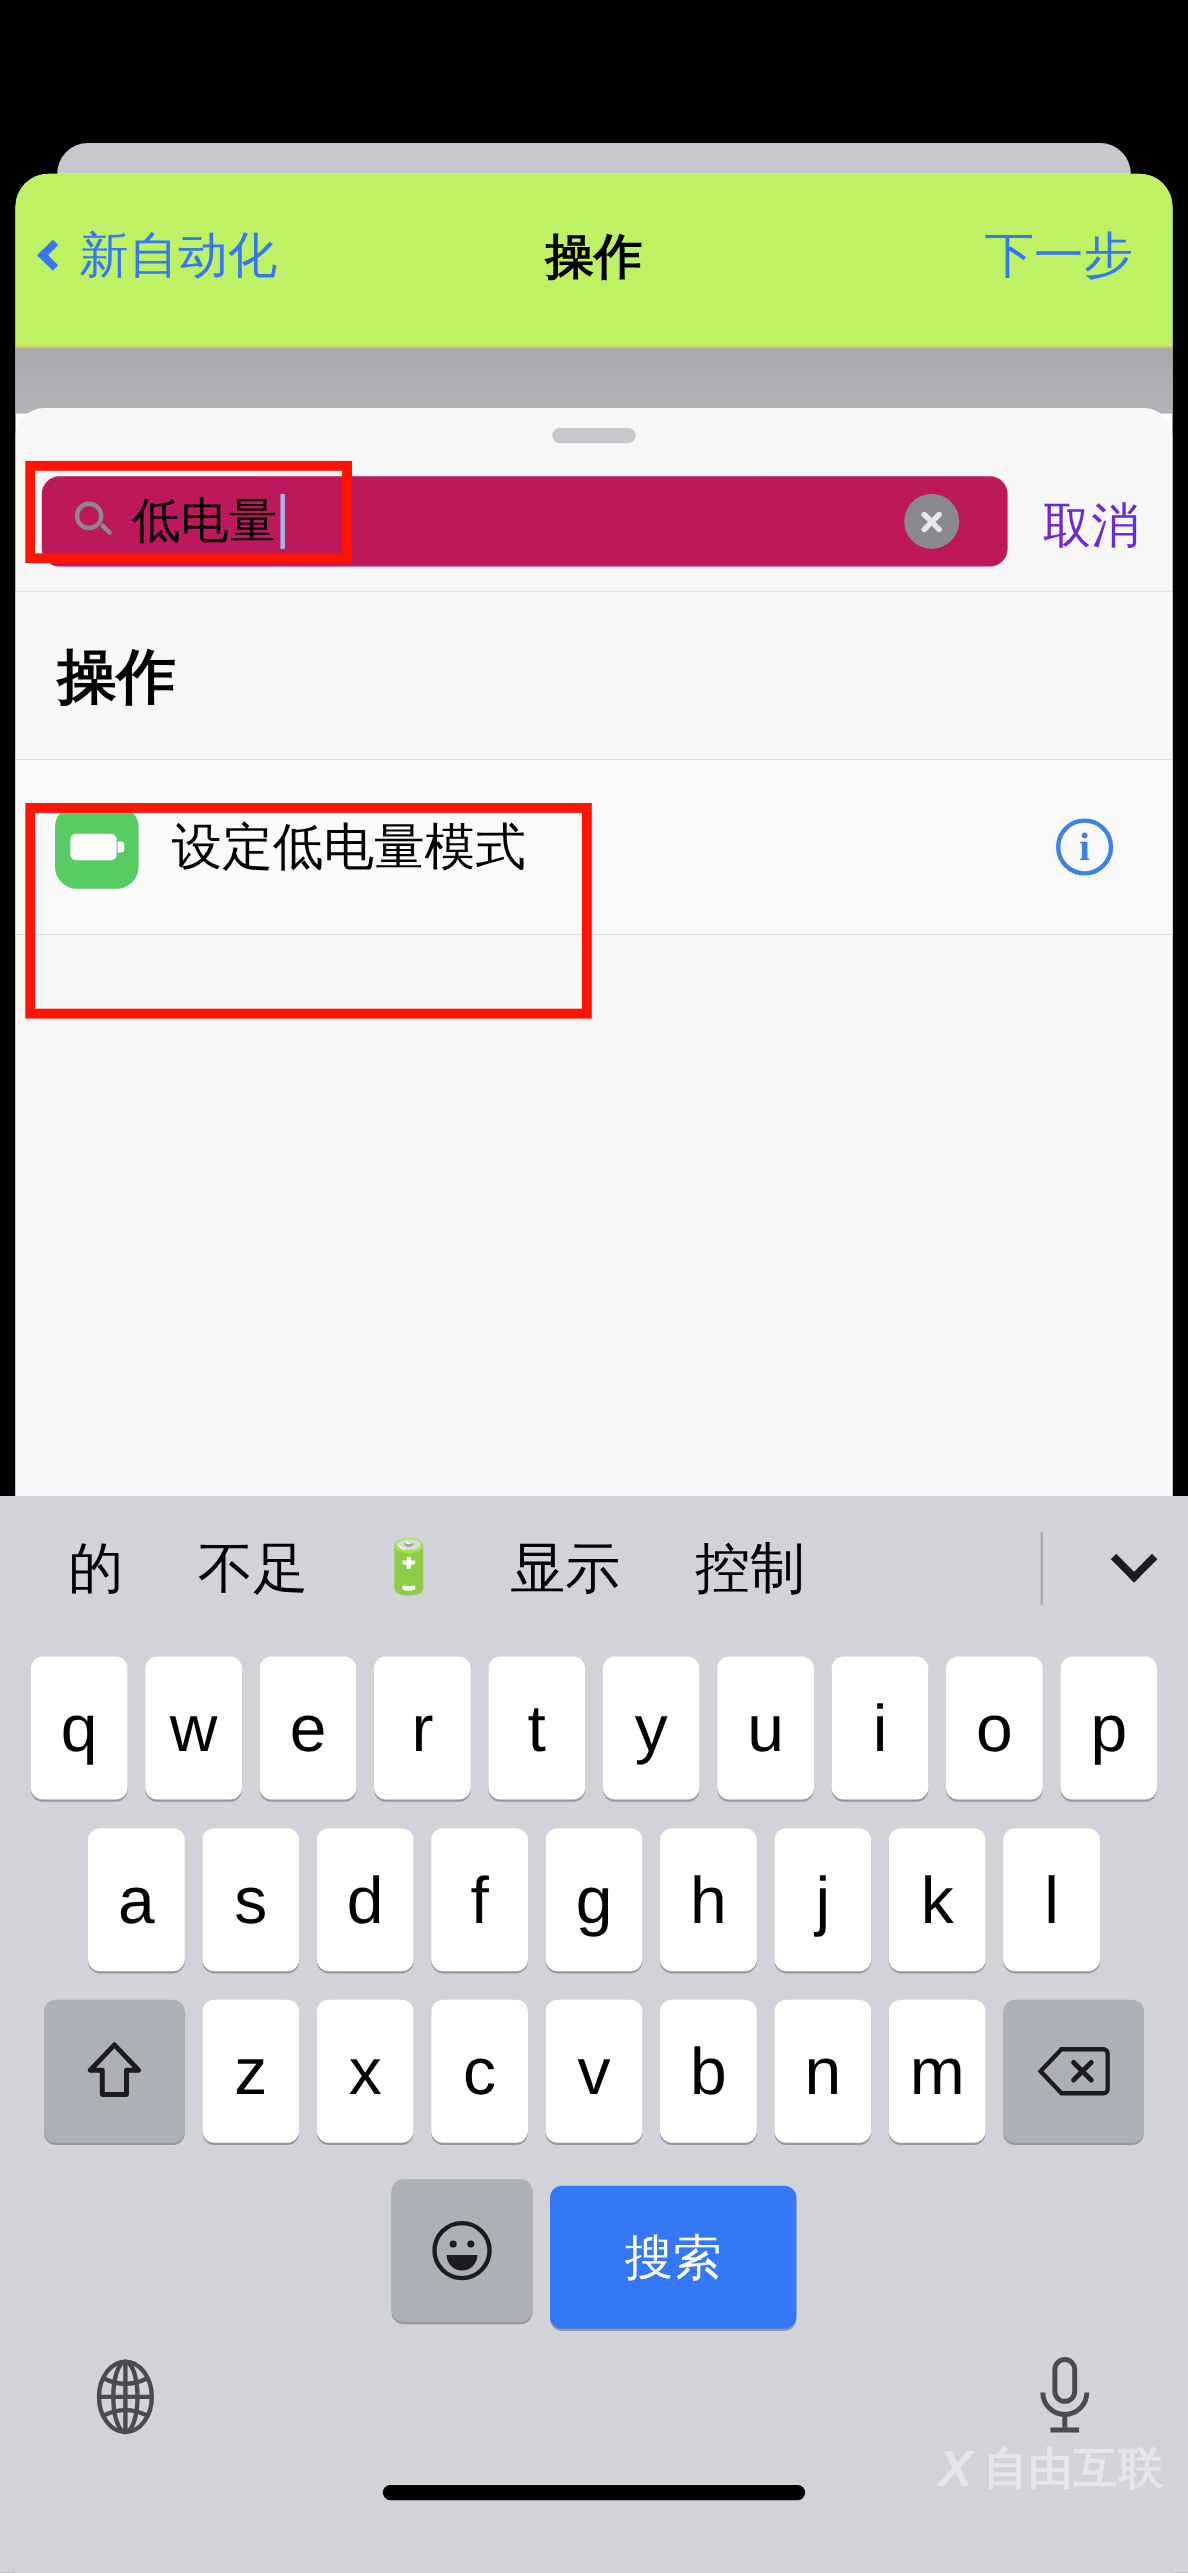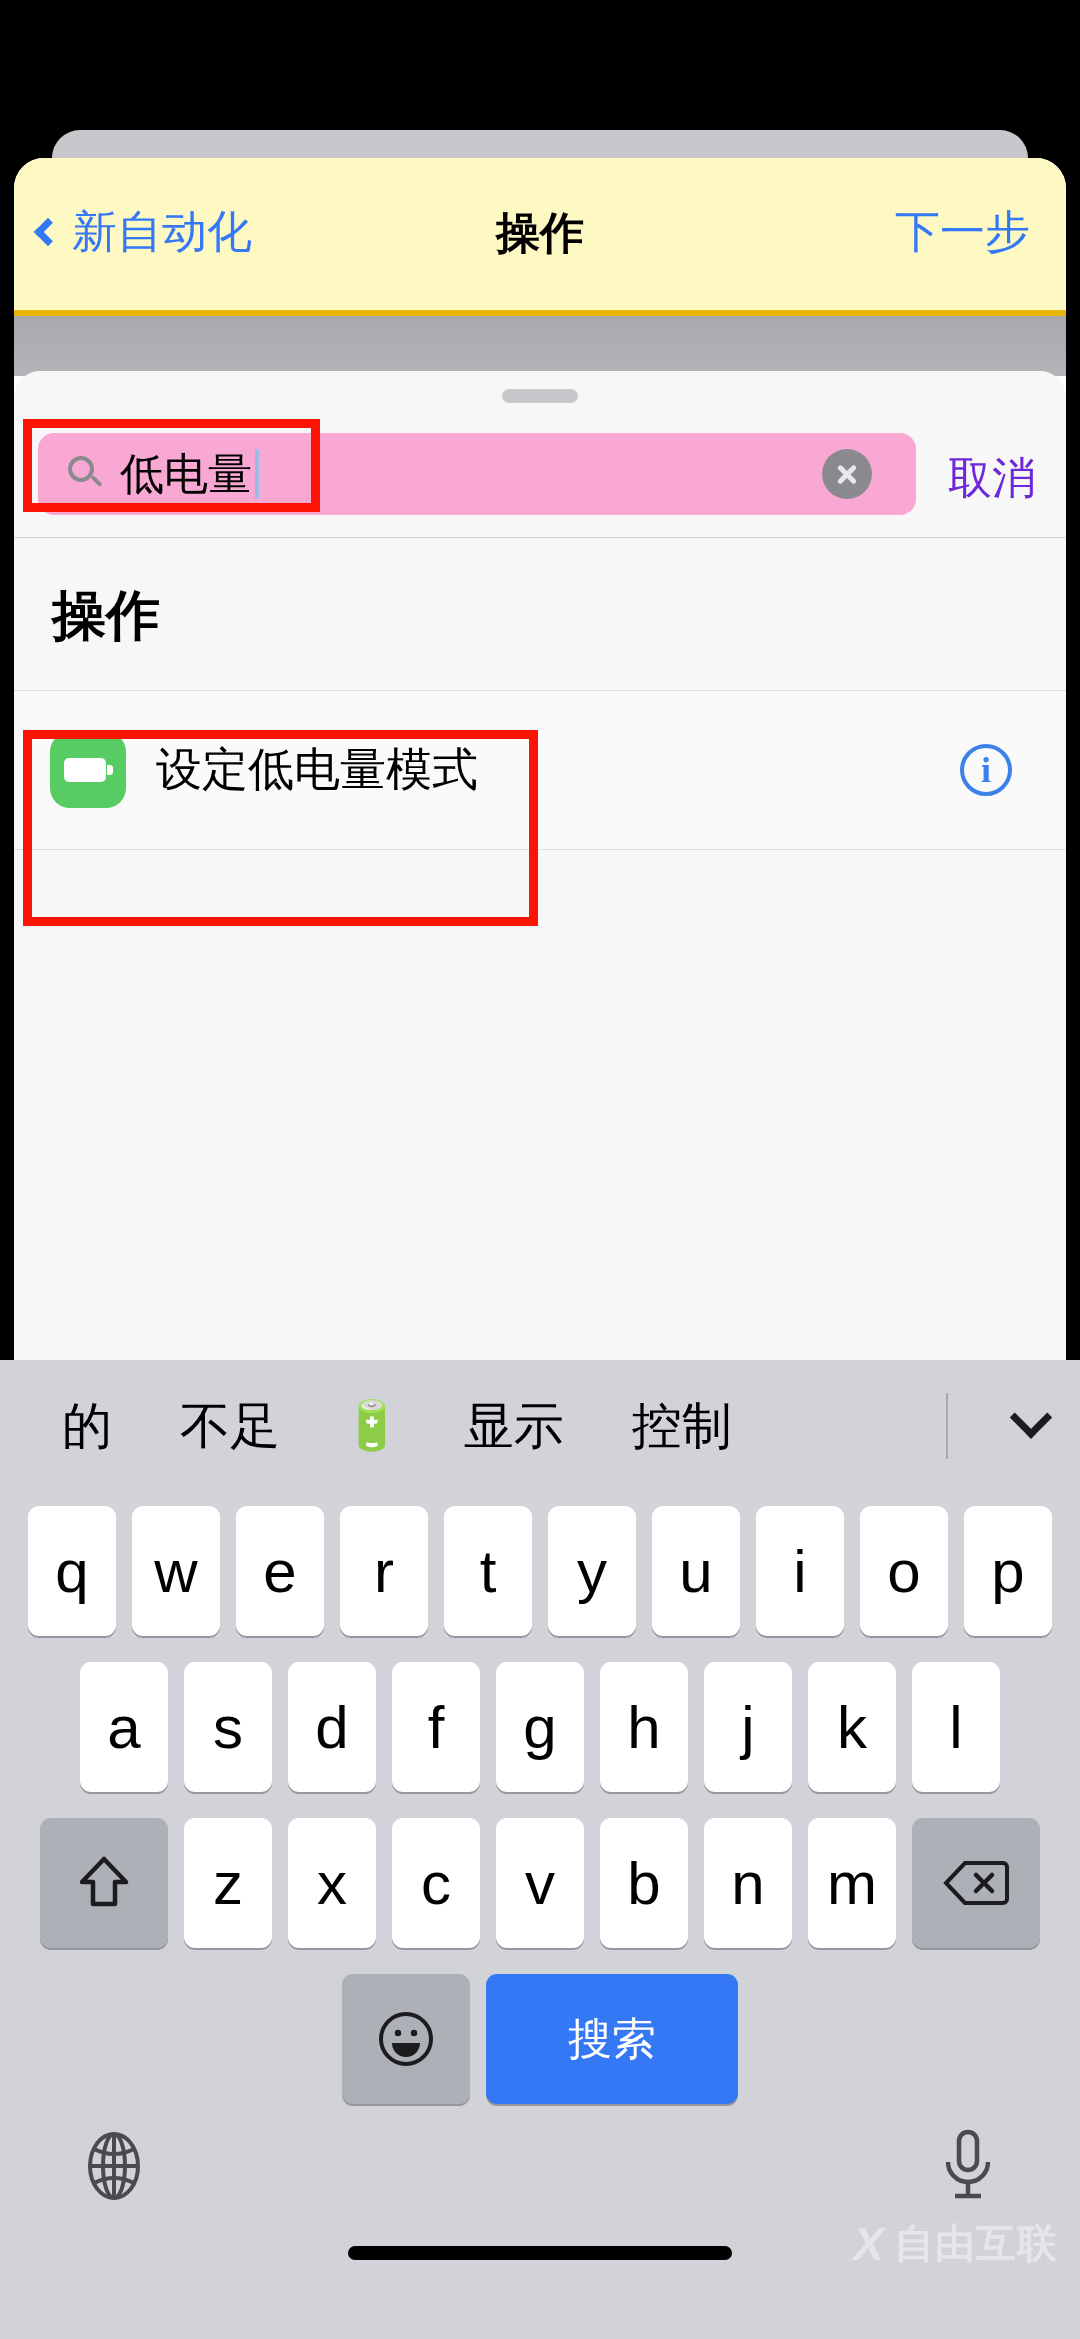--- a/index.html
+++ b/index.html
@@ -85,22 +85,22 @@
     width: 1052px; height: 2181px;
     background: #ffffff;
     border-radius: 30px 30px 0 0;
     overflow: hidden;
   }
 
   
   .navbar {
     position: relative;
     width: 1052px; height: 158px;
-    background: #fef9c3;
-    border-bottom: 6px solid #eab308;
+    background: #bef264;
+    border-bottom: 1px solid #eab308;
   }
   .nav-back {
     position: absolute;
     left: 18px; top: 44px;
     display: flex; align-items: center;
     color: #3478f6;
     font-size: 45px;
   }
   .nav-back .chev {
     display: inline-block;
@@ -154,21 +154,21 @@
 
   .search-row {
     position: absolute;
     left: 0; top: 52px;
     width: 1052px; height: 110px;
   }
   .search-field {
     position: absolute;
     left: 24px; top: 10px;
     width: 878px; height: 82px;
-    background: #f9a8d4;
+    background: #be185d;
     border-radius: 16px;
     display: flex;
     align-items: center;
   }
   .search-mag {
     position: relative;
     width: 36px; height: 36px;
     margin-left: 30px;
     flex: none;
   }
@@ -382,24 +382,25 @@
   }
   .key.r2k { width: 88px; }
   .key.mod {
     width: 128px;
     background: #aeb0b8;
   }
   .key.numkey { width: 128px; background: #aeb0b8; font-size: 42px; }
   .key.emojikey { width: 128px; background: #aeb0b8; }
   .key.space { width: 528px; font-size: 44px; }
   .key.searchkey {
-    width: 252px;
+    width: 224px;
     background: #3478f6;
     color: #ffffff;
     font-size: 44px;
+    margin-top: 13px;
   }
   .r2-pad { width: 44px; height: 1px; }
 
   .shift-ico { width: 54px; height: 58px; }
   .del-ico   { width: 66px; height: 48px; }
   .emoji-ico { width: 58px; height: 58px; }
 
   
   .kb-bottom {
     position: relative;

